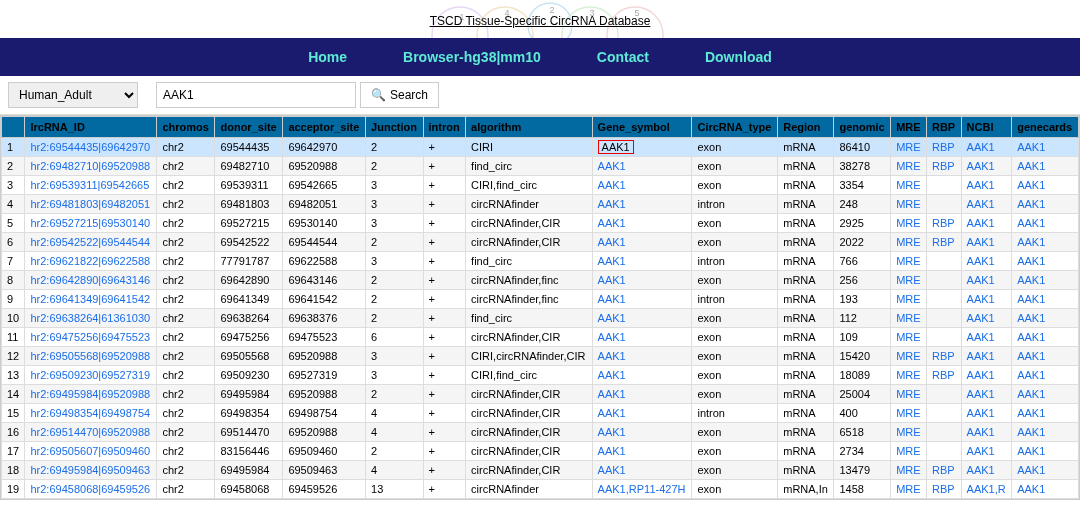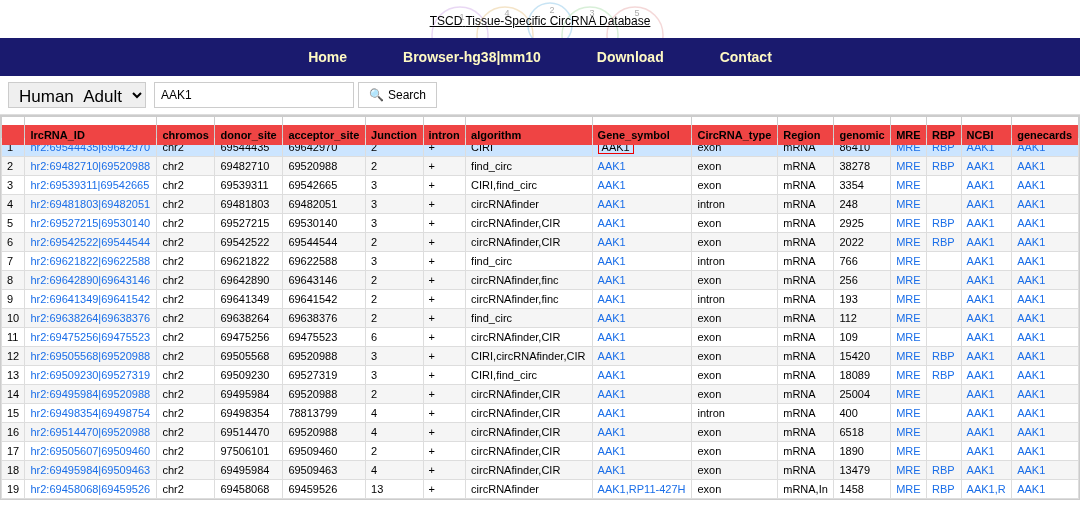--- a/index.html
+++ b/index.html
@@ -7,42 +7,42 @@
 
     
     .navbar {
       background: #1a1a6e;
       display: flex;
       justify-content: center;
       align-items: center;
       height: 38px;
     }
     .navbar a {
-      color: #fef9c3;
+      color: #5eead4;
       text-decoration: none;
       padding: 0 28px;
       font-size: 14px;
       font-weight: bold;
       line-height: 38px;
       cursor: pointer;
     }
 
     
     .search-bar {
       display: flex;
       align-items: center;
       padding: 6px 8px;
       border-bottom: 1px solid #ddd;
       background: #fff;
     }
     .search-bar select {
       border: 1px solid #ccc;
       padding: 3px 6px;
-      font-size: 17px;
-      margin-right: 8px;
+      font-size: 12px;
+      margin-right: 18px;
       height: 26px;
       min-width: 130px;
     }
     .search-bar input[type="text"] {
       border: 1px solid #ccc;
       padding: 3px 6px;
       font-size: 12px;
       height: 26px;
       width: 200px;
       margin-right: 4px;
@@ -65,23 +65,23 @@
       max-height: 400px;
       border: 1px solid #ccc;
       margin: 0;
     }
     table {
       border-collapse: collapse;
       width: 100%;
       font-size: 11px;
     }
     thead tr {
-      background: #ef4444;
+      background: #0369a1;
       position: sticky;
-      top: 8px;
+      top: 0;
       z-index: 2;
     }
     thead th {
       border: 1px solid #ccc;
       padding: 4px 5px;
       text-align: left;
       font-weight: bold;
       white-space: nowrap;
       font-size: 11px;
     }
@@ -135,22 +135,22 @@
   </svg>
   <div class="logo-content">
     <span class="tscd-title">TSCD</span>
     <span class="tscd-subtitle">Tissue-Specific CircRNA Database</span>
   </div>
 </div>
 
 <nav class="navbar">
   <a>Home</a>
   <a>Browser-hg38|mm10</a>
+  <a>Contact</a>
   <a>Download</a>
-  <a>Contact</a>
 </nav>
 
 <div class="search-bar">
   <select>
     <option>Human_Adult</option>
     <option>Human_Fetal</option>
     <option>Mouse_Adult</option>
     <option>Mouse_Fetal</option>
   </select>
   <input type="text" value="AAK1" style="">
@@ -288,21 +288,21 @@
           <td>2022</td>
           <td><a class="link-blue">MRE</a></td>
           <td><a class="link-blue">RBP</a></td>
           <td><a class="link-blue">AAK1</a></td>
           <td><a class="link-blue">AAK1</a></td>
         </tr>
         <tr>
           <td>7</td>
           <td><a class="link-blue">hr2:69621822|69622588</a></td>
           <td>chr2</td>
-          <td>69621822</td>
+          <td>77791787</td>
           <td>69622588</td>
           <td>3</td>
           <td>+</td>
           <td>find_circ</td>
           <td><a class="link-blue">AAK1</a></td>
           <td>intron</td>
           <td>mRNA</td>
           <td>766</td>
           <td><a class="link-blue">MRE</a></td>
           <td></td>
@@ -340,21 +340,21 @@
           <td>intron</td>
           <td>mRNA</td>
           <td>193</td>
           <td><a class="link-blue">MRE</a></td>
           <td></td>
           <td><a class="link-blue">AAK1</a></td>
           <td><a class="link-blue">AAK1</a></td>
         </tr>
         <tr>
           <td>10</td>
-          <td><a class="link-blue">hr2:69638264|69638376</a></td>
+          <td><a class="link-blue">hr2:69638264|61361030</a></td>
           <td>chr2</td>
           <td>69638264</td>
           <td>69638376</td>
           <td>2</td>
           <td>+</td>
           <td>find_circ</td>
           <td><a class="link-blue">AAK1</a></td>
           <td>exon</td>
           <td>mRNA</td>
           <td>112</td>
@@ -433,21 +433,21 @@
           <td><a class="link-blue">MRE</a></td>
           <td></td>
           <td><a class="link-blue">AAK1</a></td>
           <td><a class="link-blue">AAK1</a></td>
         </tr>
         <tr>
           <td>15</td>
           <td><a class="link-blue">hr2:69498354|69498754</a></td>
           <td>chr2</td>
           <td>69498354</td>
-          <td>78813799</td>
+          <td>69498754</td>
           <td>4</td>
           <td>+</td>
           <td>circRNAfinder,CIR</td>
           <td><a class="link-blue">AAK1</a></td>
           <td>intron</td>
           <td>mRNA</td>
           <td>400</td>
           <td><a class="link-blue">MRE</a></td>
           <td></td>
           <td><a class="link-blue">AAK1</a></td>
@@ -468,29 +468,29 @@
           <td>6518</td>
           <td><a class="link-blue">MRE</a></td>
           <td></td>
           <td><a class="link-blue">AAK1</a></td>
           <td><a class="link-blue">AAK1</a></td>
         </tr>
         <tr>
           <td>17</td>
           <td><a class="link-blue">hr2:69505607|69509460</a></td>
           <td>chr2</td>
-          <td>97506101</td>
+          <td>83156446</td>
           <td>69509460</td>
           <td>2</td>
           <td>+</td>
           <td>circRNAfinder,CIR</td>
           <td><a class="link-blue">AAK1</a></td>
           <td>exon</td>
           <td>mRNA</td>
-          <td>1890</td>
+          <td>2734</td>
           <td><a class="link-blue">MRE</a></td>
           <td></td>
           <td><a class="link-blue">AAK1</a></td>
           <td><a class="link-blue">AAK1</a></td>
         </tr>
         <tr>
           <td>18</td>
           <td><a class="link-blue">hr2:69495984|69509463</a></td>
           <td>chr2</td>
           <td>69495984</td>

